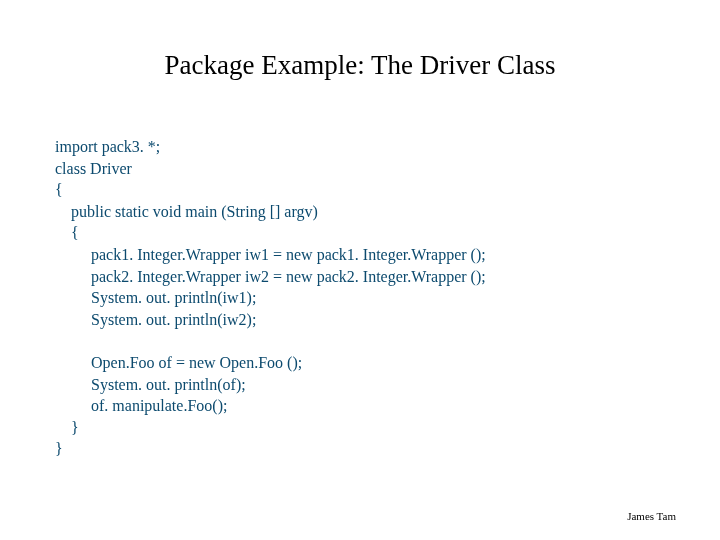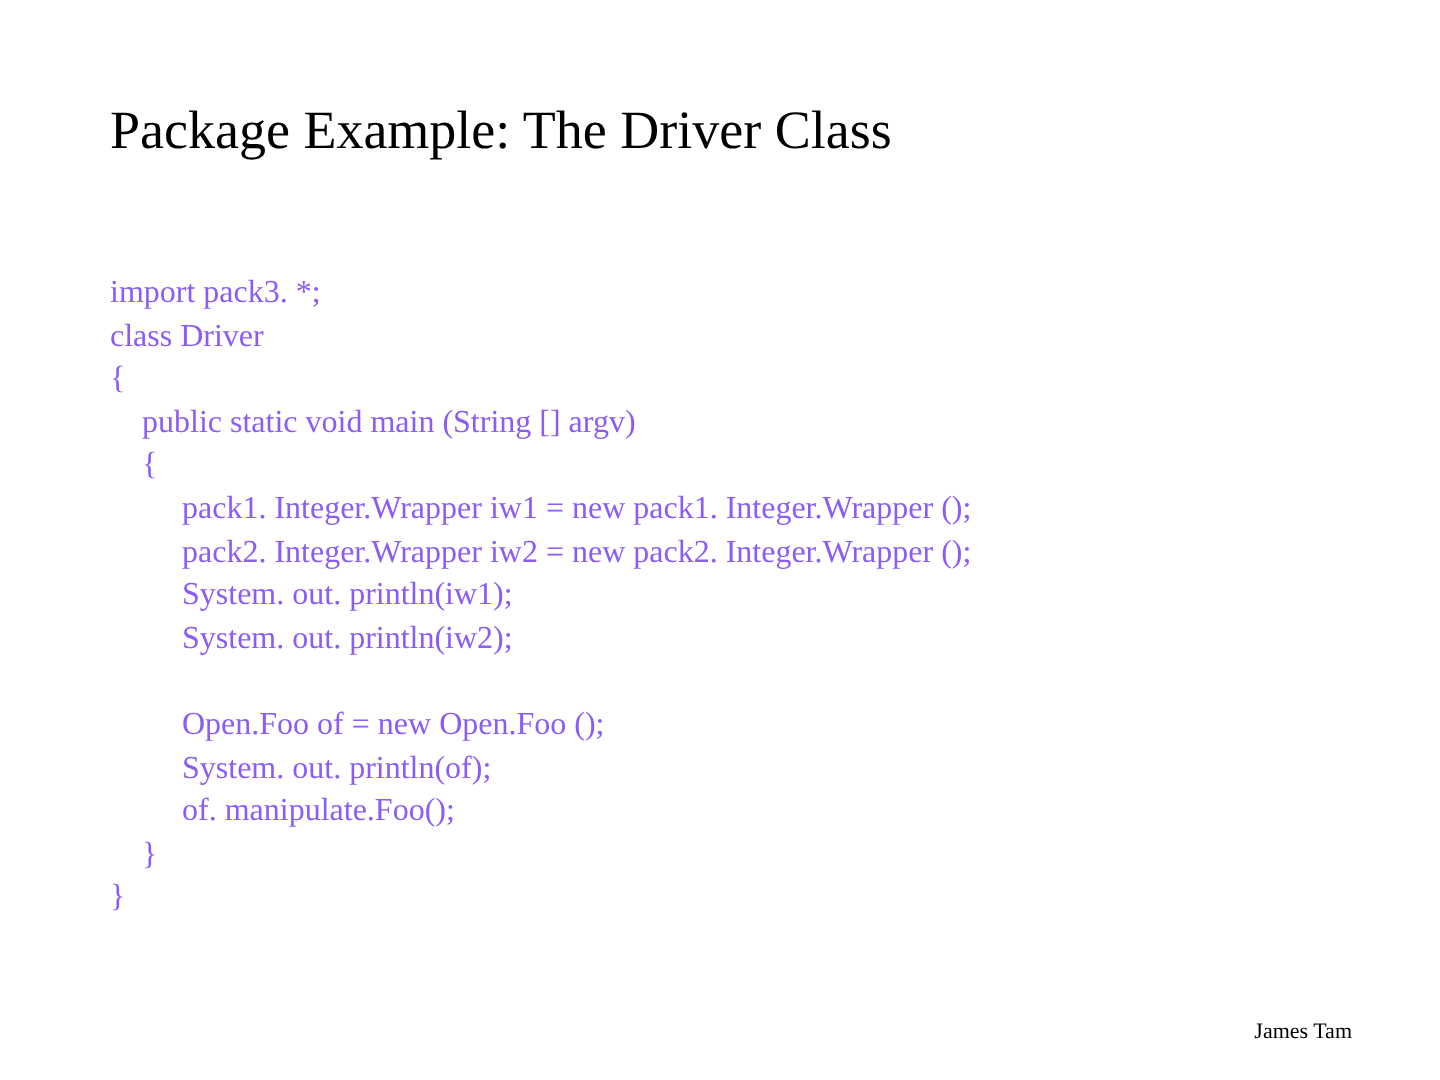--- a/index.html
+++ b/index.html
@@ -16,28 +16,29 @@
       overflow: hidden;
     }
     .slide {
       width: 100%;
       height: 100%;
       padding: 50px 55px 20px 55px;
       position: relative;
     }
     .title {
       font-size: 27px;
+      text-align: center;
       font-weight: normal;
       margin-bottom: 55px;
       color: #000;
     }
     .code-block {
       font-size: 16px;
       line-height: 1.35;
-      color: #8b5cf6;
+      color: #0c4a6e;
       white-space: pre;
     }
     .footer {
       position: absolute;
       bottom: 18px;
       right: 44px;
       font-size: 11px;
       color: #000;
     }
   </style>

